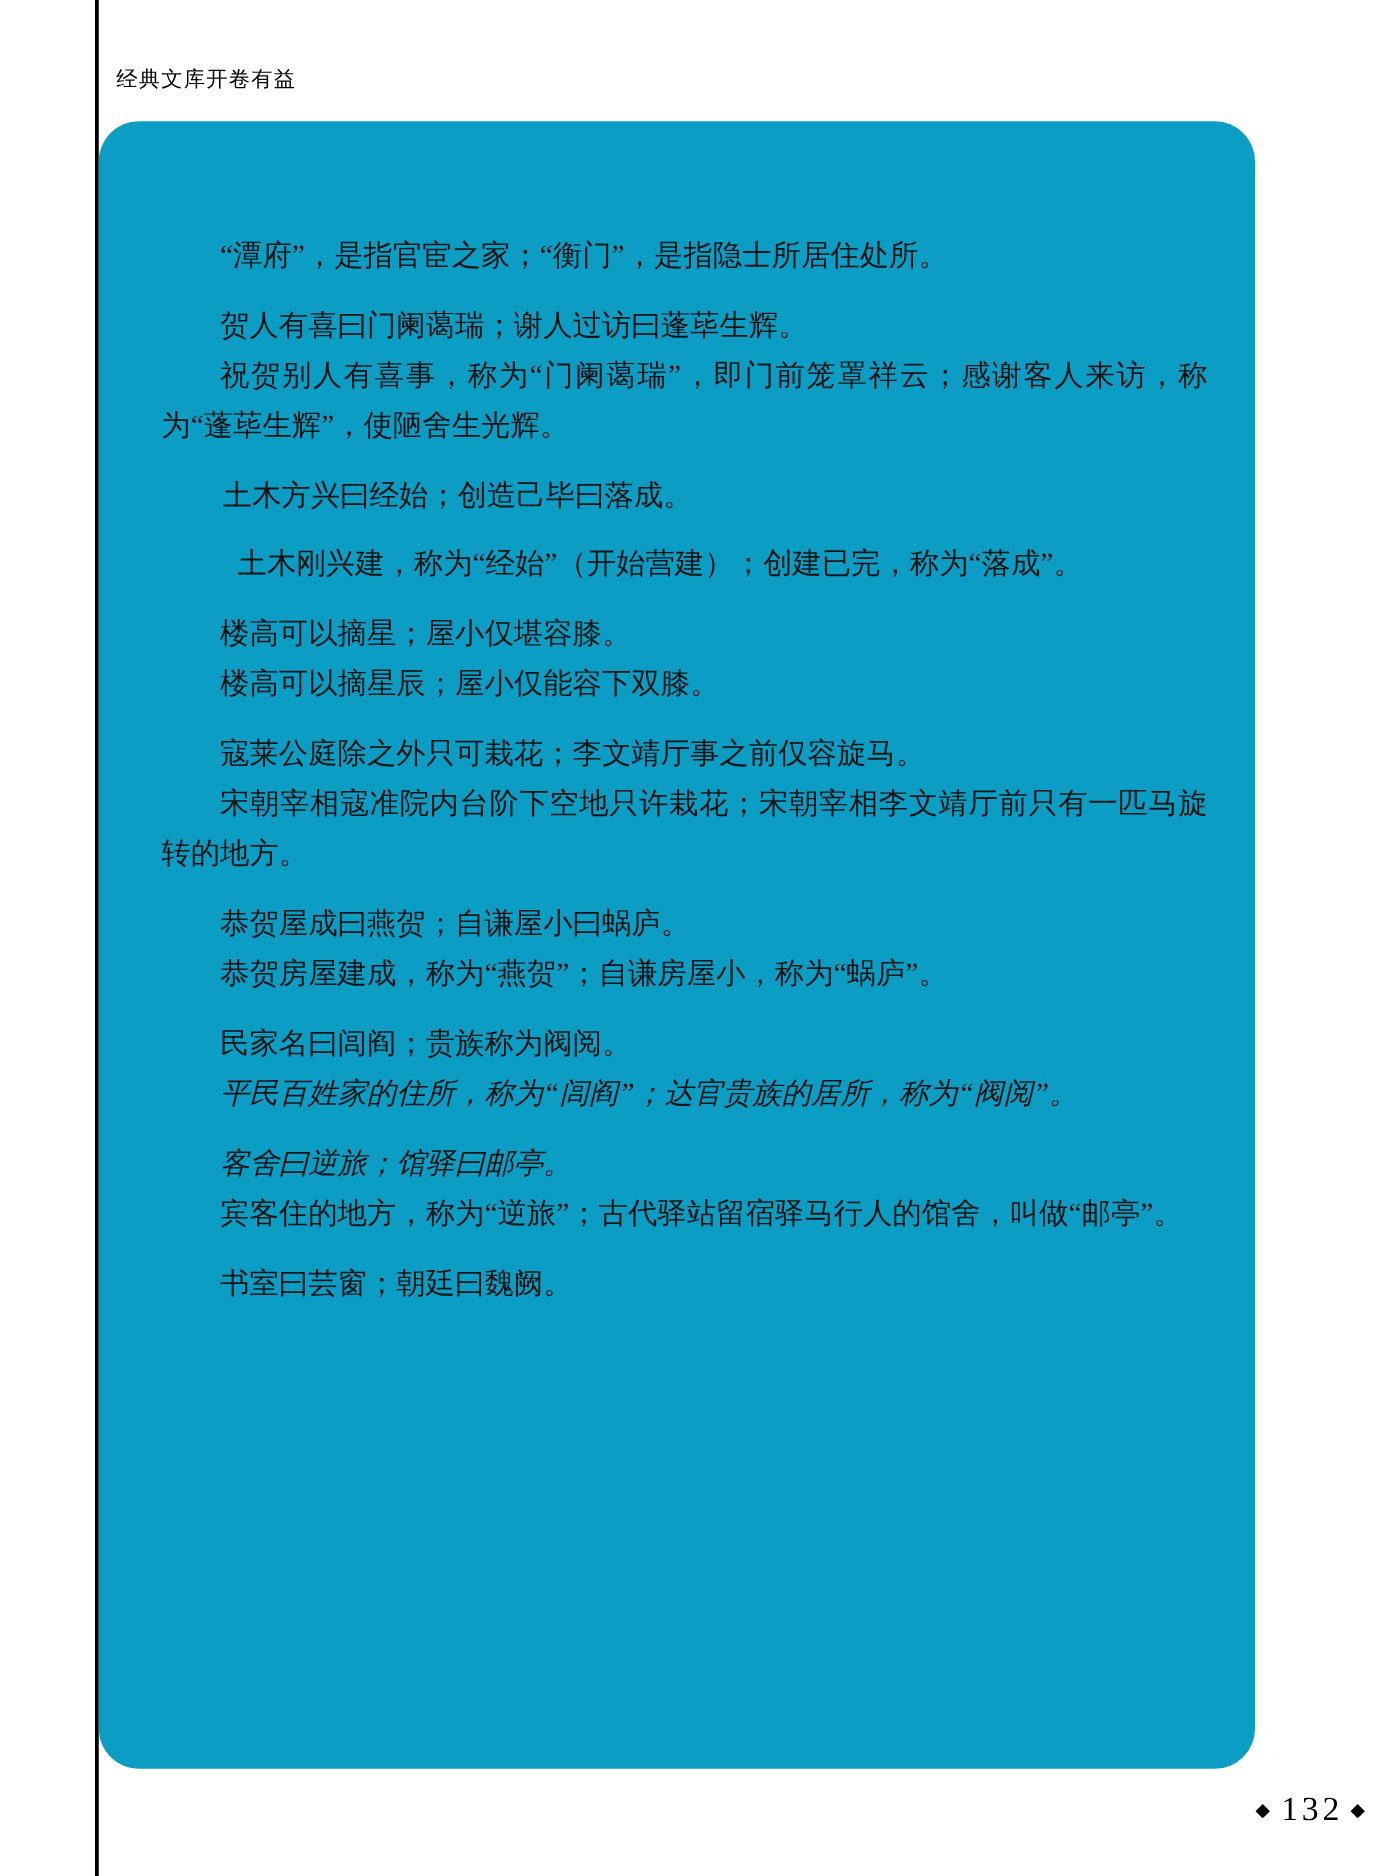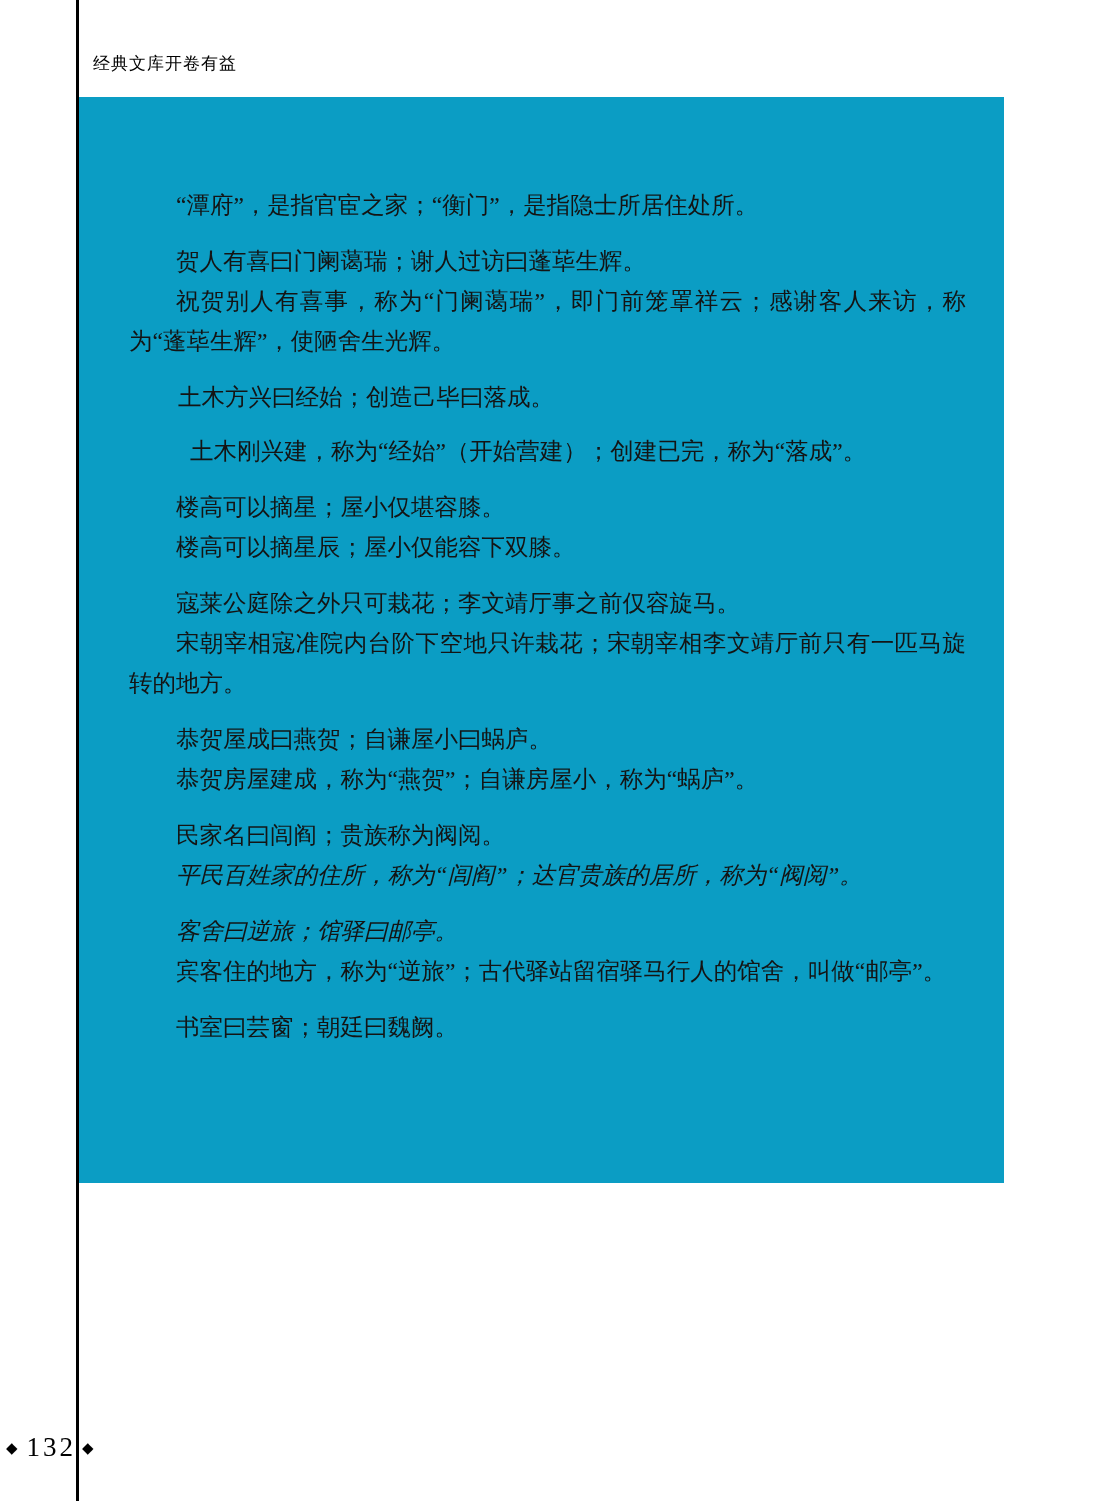--- a/index.html
+++ b/index.html
@@ -35,23 +35,24 @@
     color: #000000;
     white-space: nowrap;
   }
 
   
   .content-panel {
     position: absolute;
     left: 79px;
     top: 97px;
     width: 925px;
-    height: 1086px;
+    height: 1318px;
     background: #0b9dc4;
     box-sizing: border-box;
+    border-radius: 32px;
   }
 
   .text-body {
     position: absolute;
     left: 50px;
     right: 38px;
     top: 88px;
     font-size: 23.5px;
     line-height: 40px;
     color: #141414;
@@ -70,21 +71,21 @@
   }
   .line.gloss {
     text-indent: 2em;
   }
 
   .page-footer {
     position: absolute;
     left: 0;
     top: 1432px;
     width: 1101px;
-    text-align: left;
+    text-align: right;
     font-size: 27px;
     letter-spacing: 3px;
     color: #000000;
   }
   .page-footer .deco {
     font-size: 15px;
     vertical-align: 3px;
     padding: 0 6px;
   }
   .page-footer .num {

